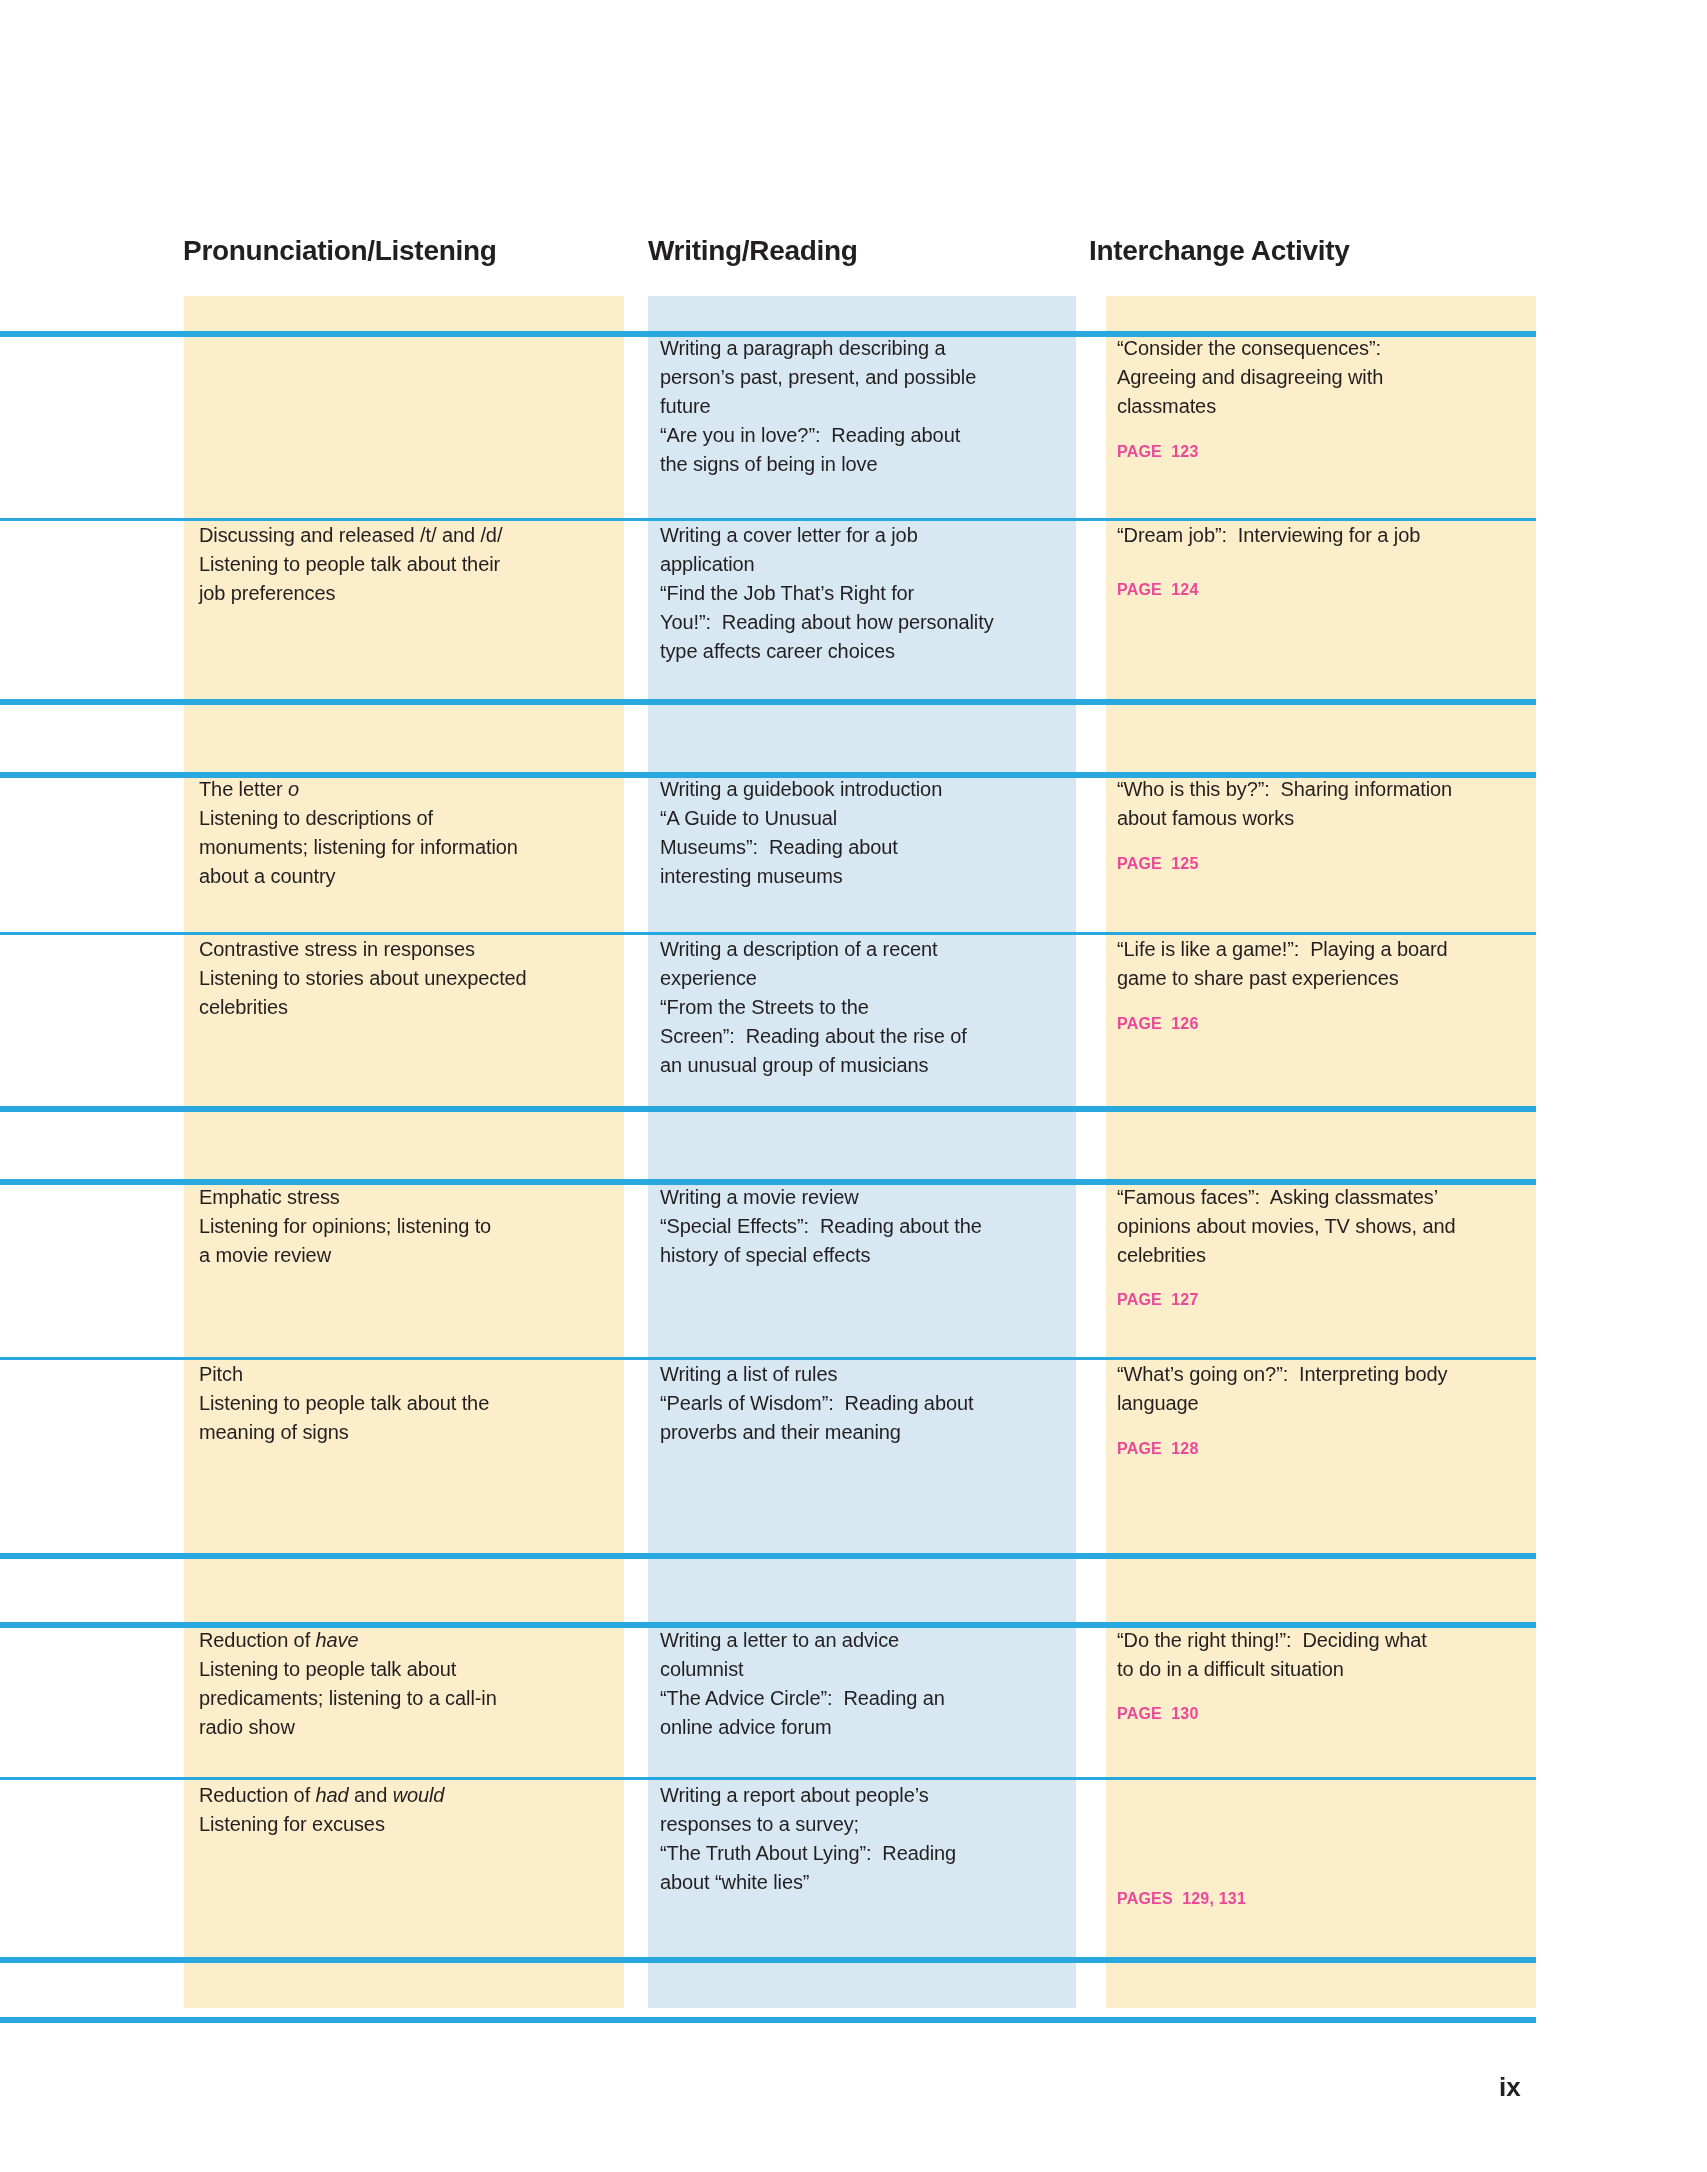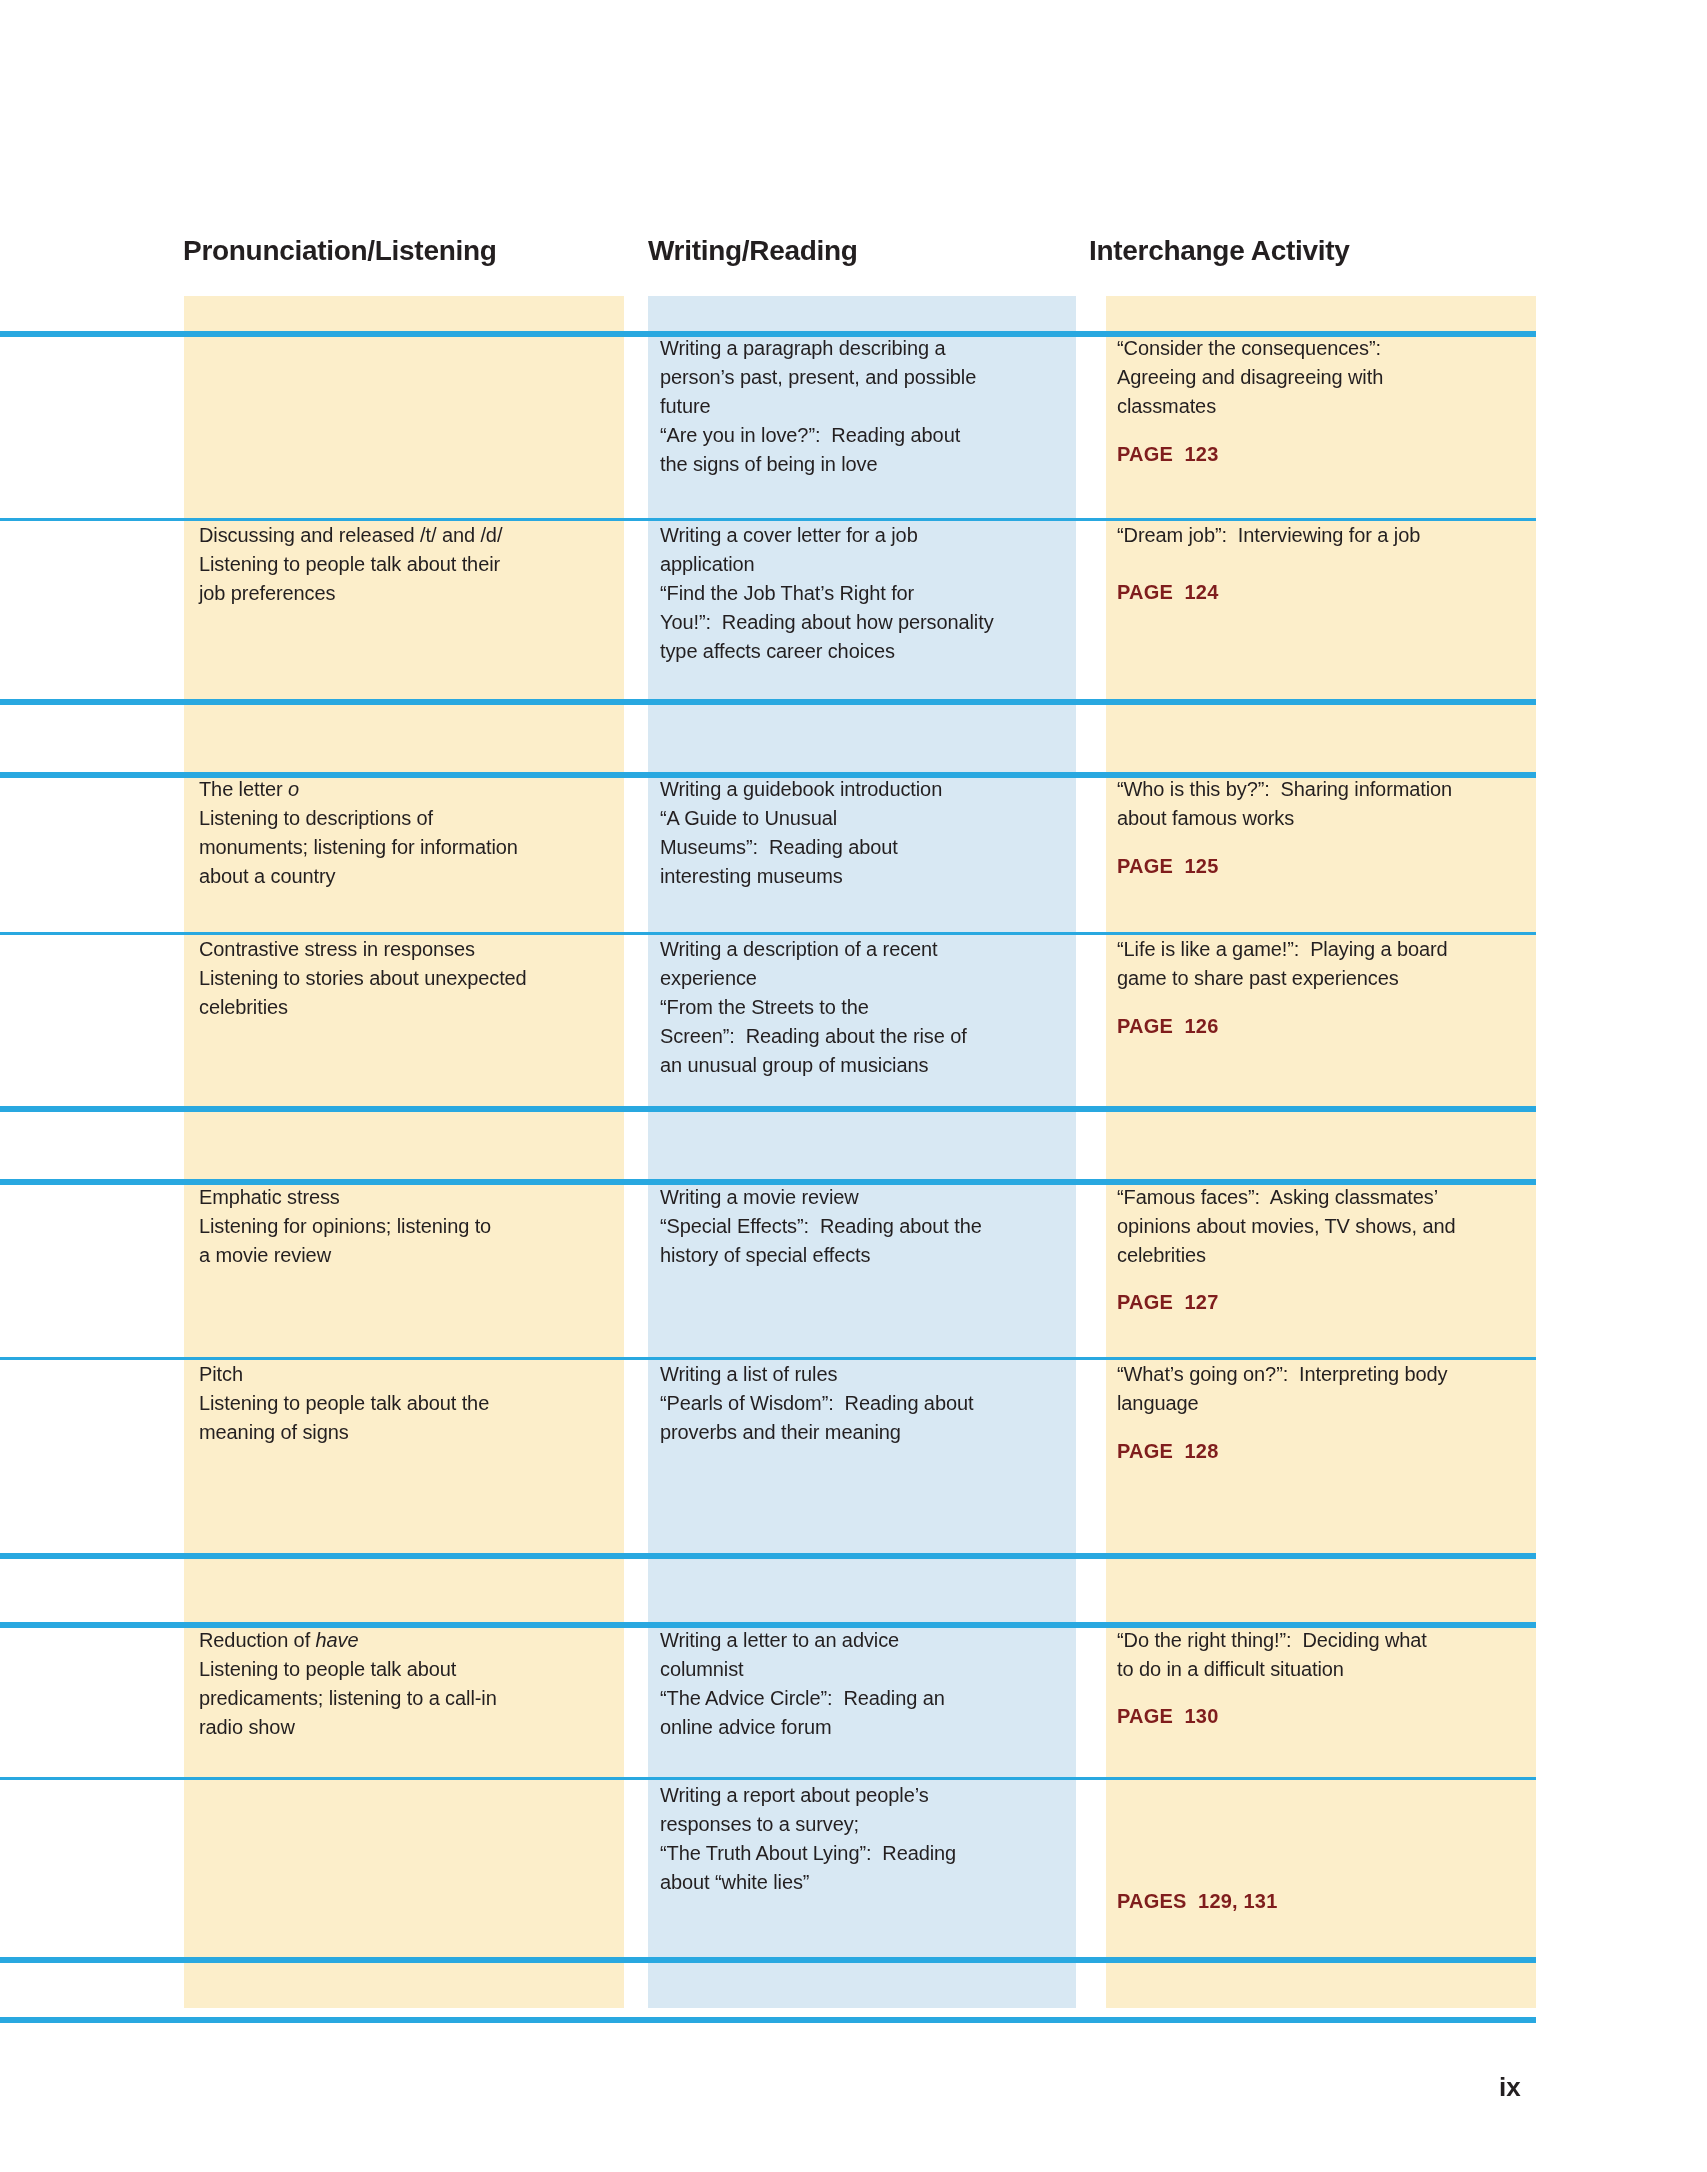--- a/index.html
+++ b/index.html
@@ -40,22 +40,22 @@
     line-height:29px;
     letter-spacing:-0.1px;
     font-stretch:condensed;
   }
   .cell .ln{display:block;white-space:pre-wrap;}
   .cell i{font-style:italic;}
 
   
   .pageref{
     position:absolute;
-    color:#7f1d1d;
-    font-size:20px;
+    color:#ec4899;
+    font-size:16px;
     font-weight:bold;
     letter-spacing:0.2px;
     font-stretch:condensed;
     white-space:pre;
   }
 
   
   .folio{
     position:absolute;
     font-size:26px;
@@ -202,20 +202,24 @@
     <span class="ln">columnist</span>
     <span class="ln">“The Advice Circle”:  Reading an</span>
     <span class="ln">online advice forum</span>
   </div>
   <div class="cell" style="left:1117px;top:1626px;width:430px;">
     <span class="ln">“Do the right thing!”:  Deciding what</span>
     <span class="ln">to do in a difficult situation</span>
   </div>
   <div class="pageref" style="left:1117px;top:1705px;"><span>PAGE</span>&nbsp;&nbsp;<span>130</span></div>
 
+  <div class="cell" style="left:199px;top:1781px;width:430px;">
+    <span class="ln">Reduction of <i>had</i> and <i>would</i></span>
+    <span class="ln">Listening for excuses</span>
+  </div>
   <div class="cell" style="left:660px;top:1781px;width:417px;">
     <span class="ln">Writing a report about people’s</span>
     <span class="ln">responses to a survey;</span>
     <span class="ln">“The Truth About Lying”:  Reading</span>
     <span class="ln">about “white lies”</span>
   </div>
   <div class="pageref" style="left:1117px;top:1890px;"><span>PAGES</span>&nbsp;&nbsp;<span>129, 131</span></div>
 
   <div class="folio" style="left:1499px;top:2072px;">ix</div>
 

